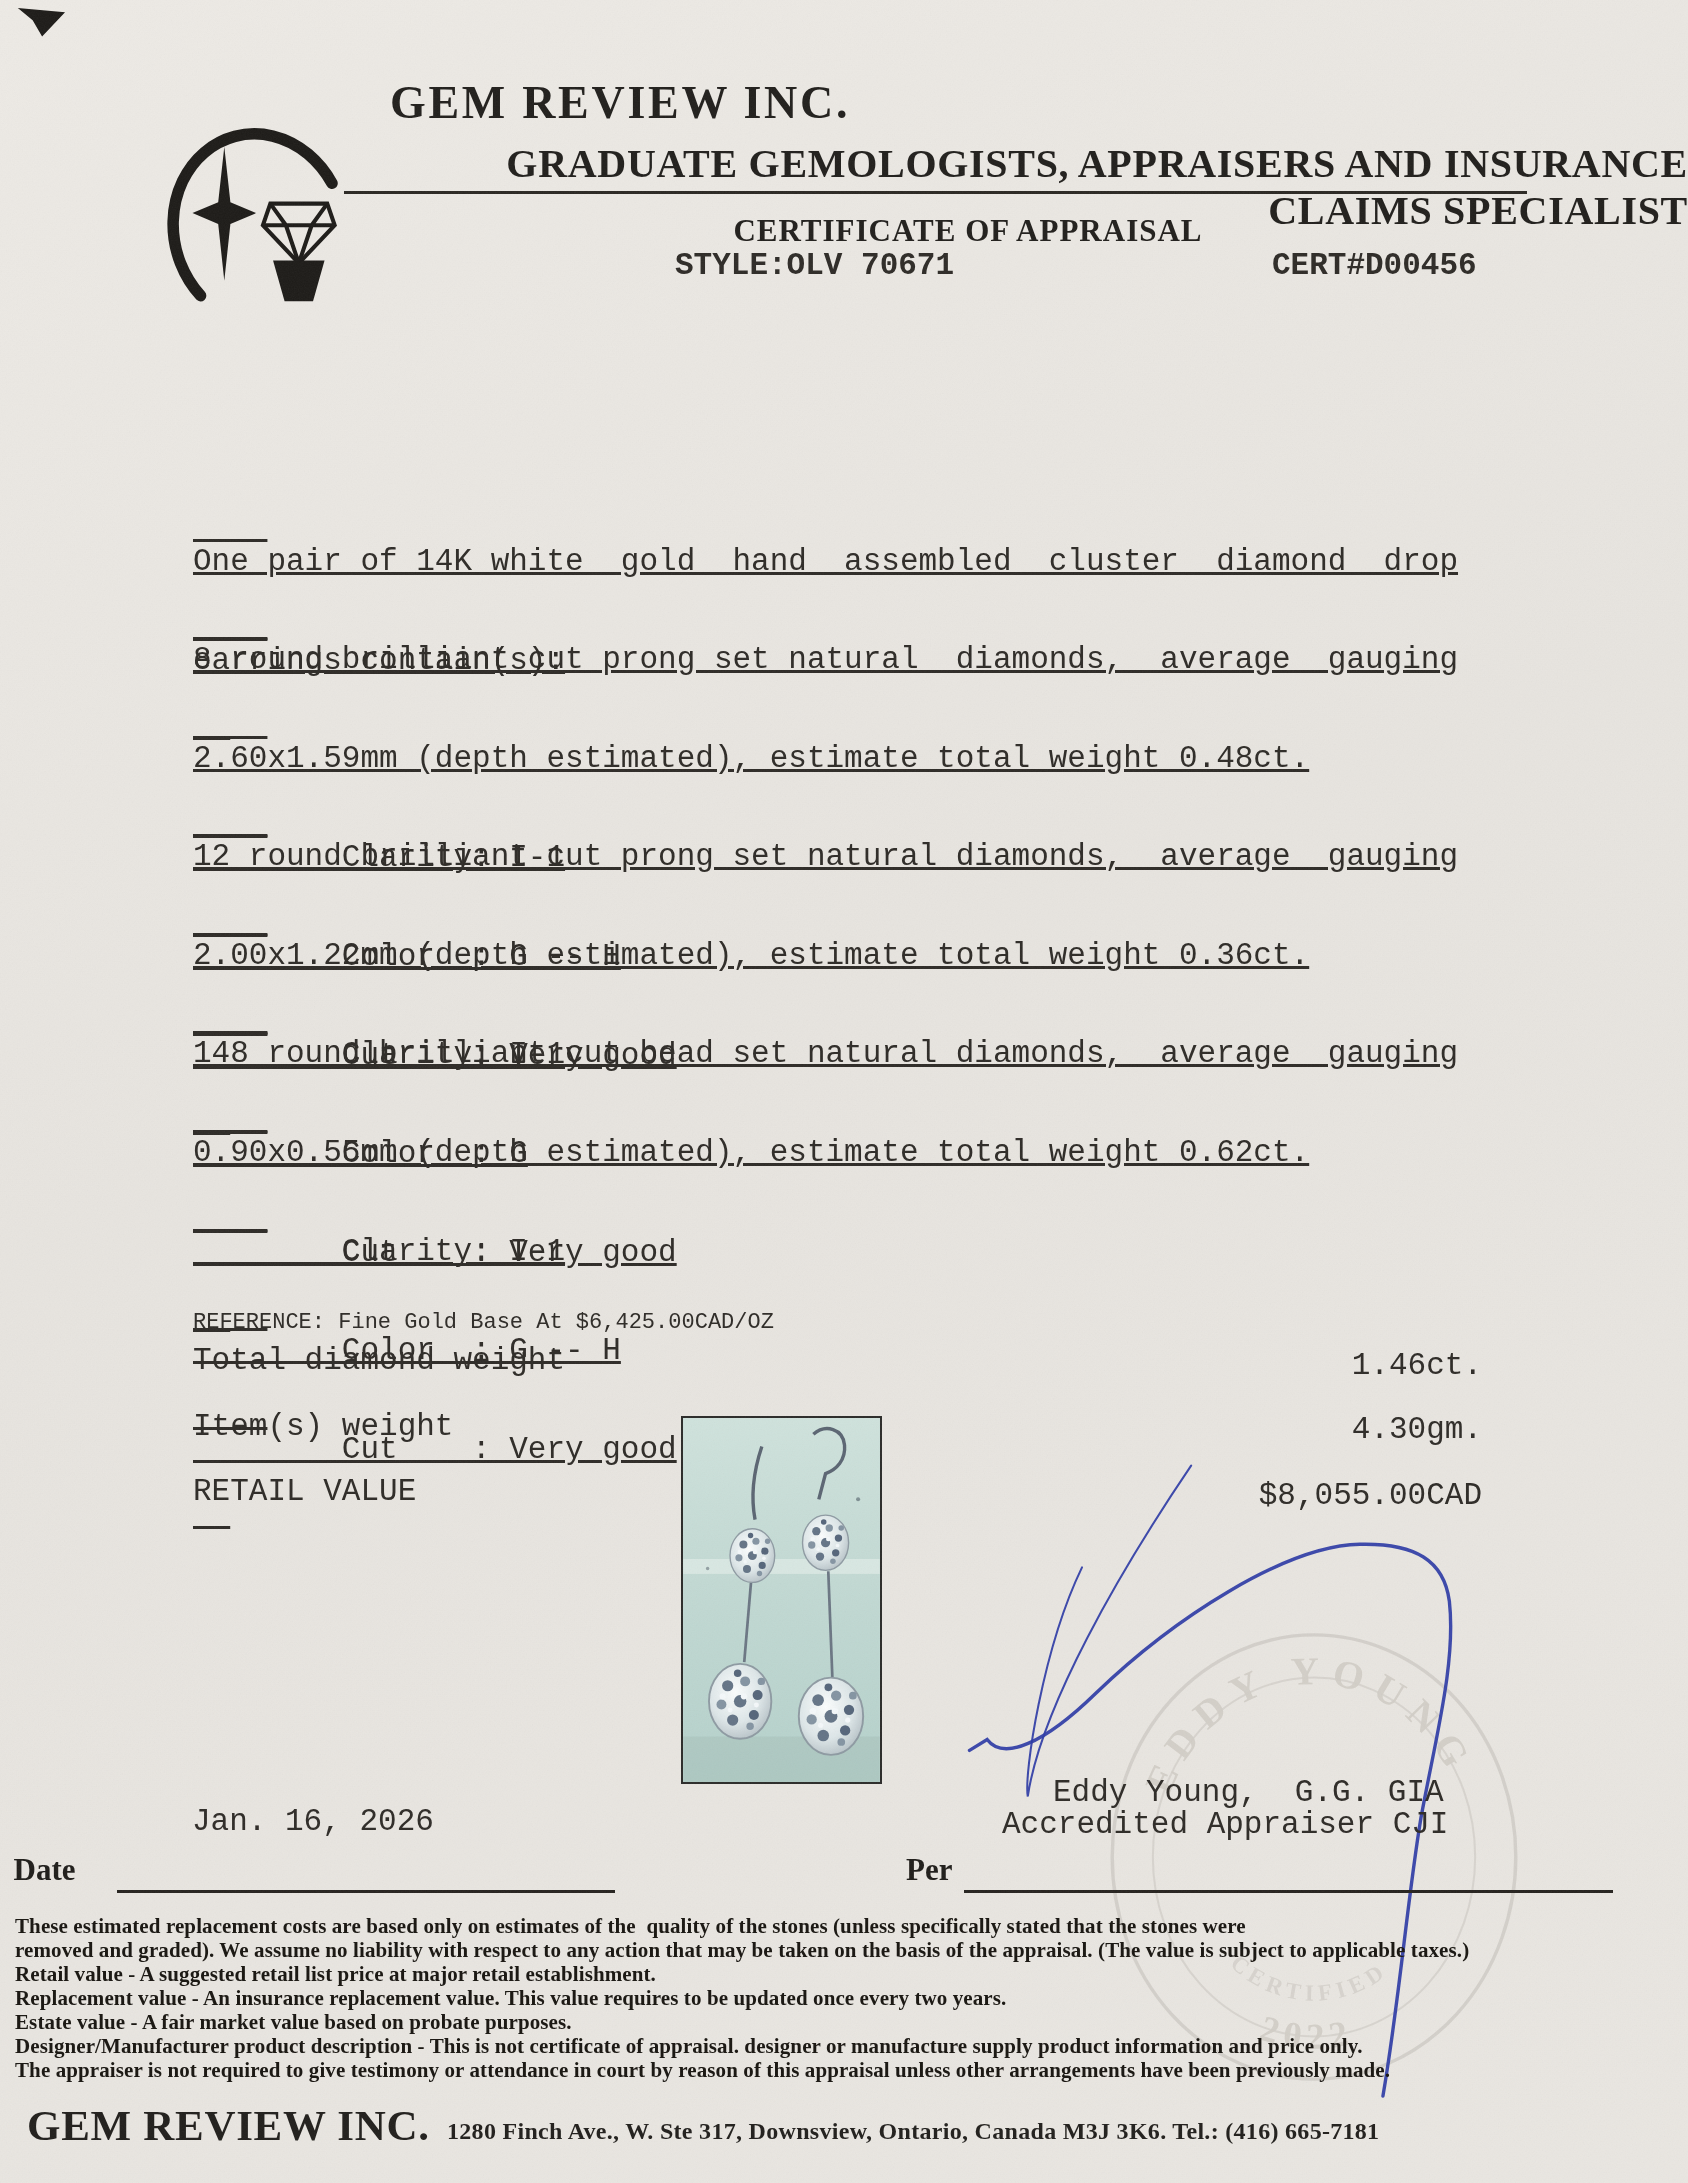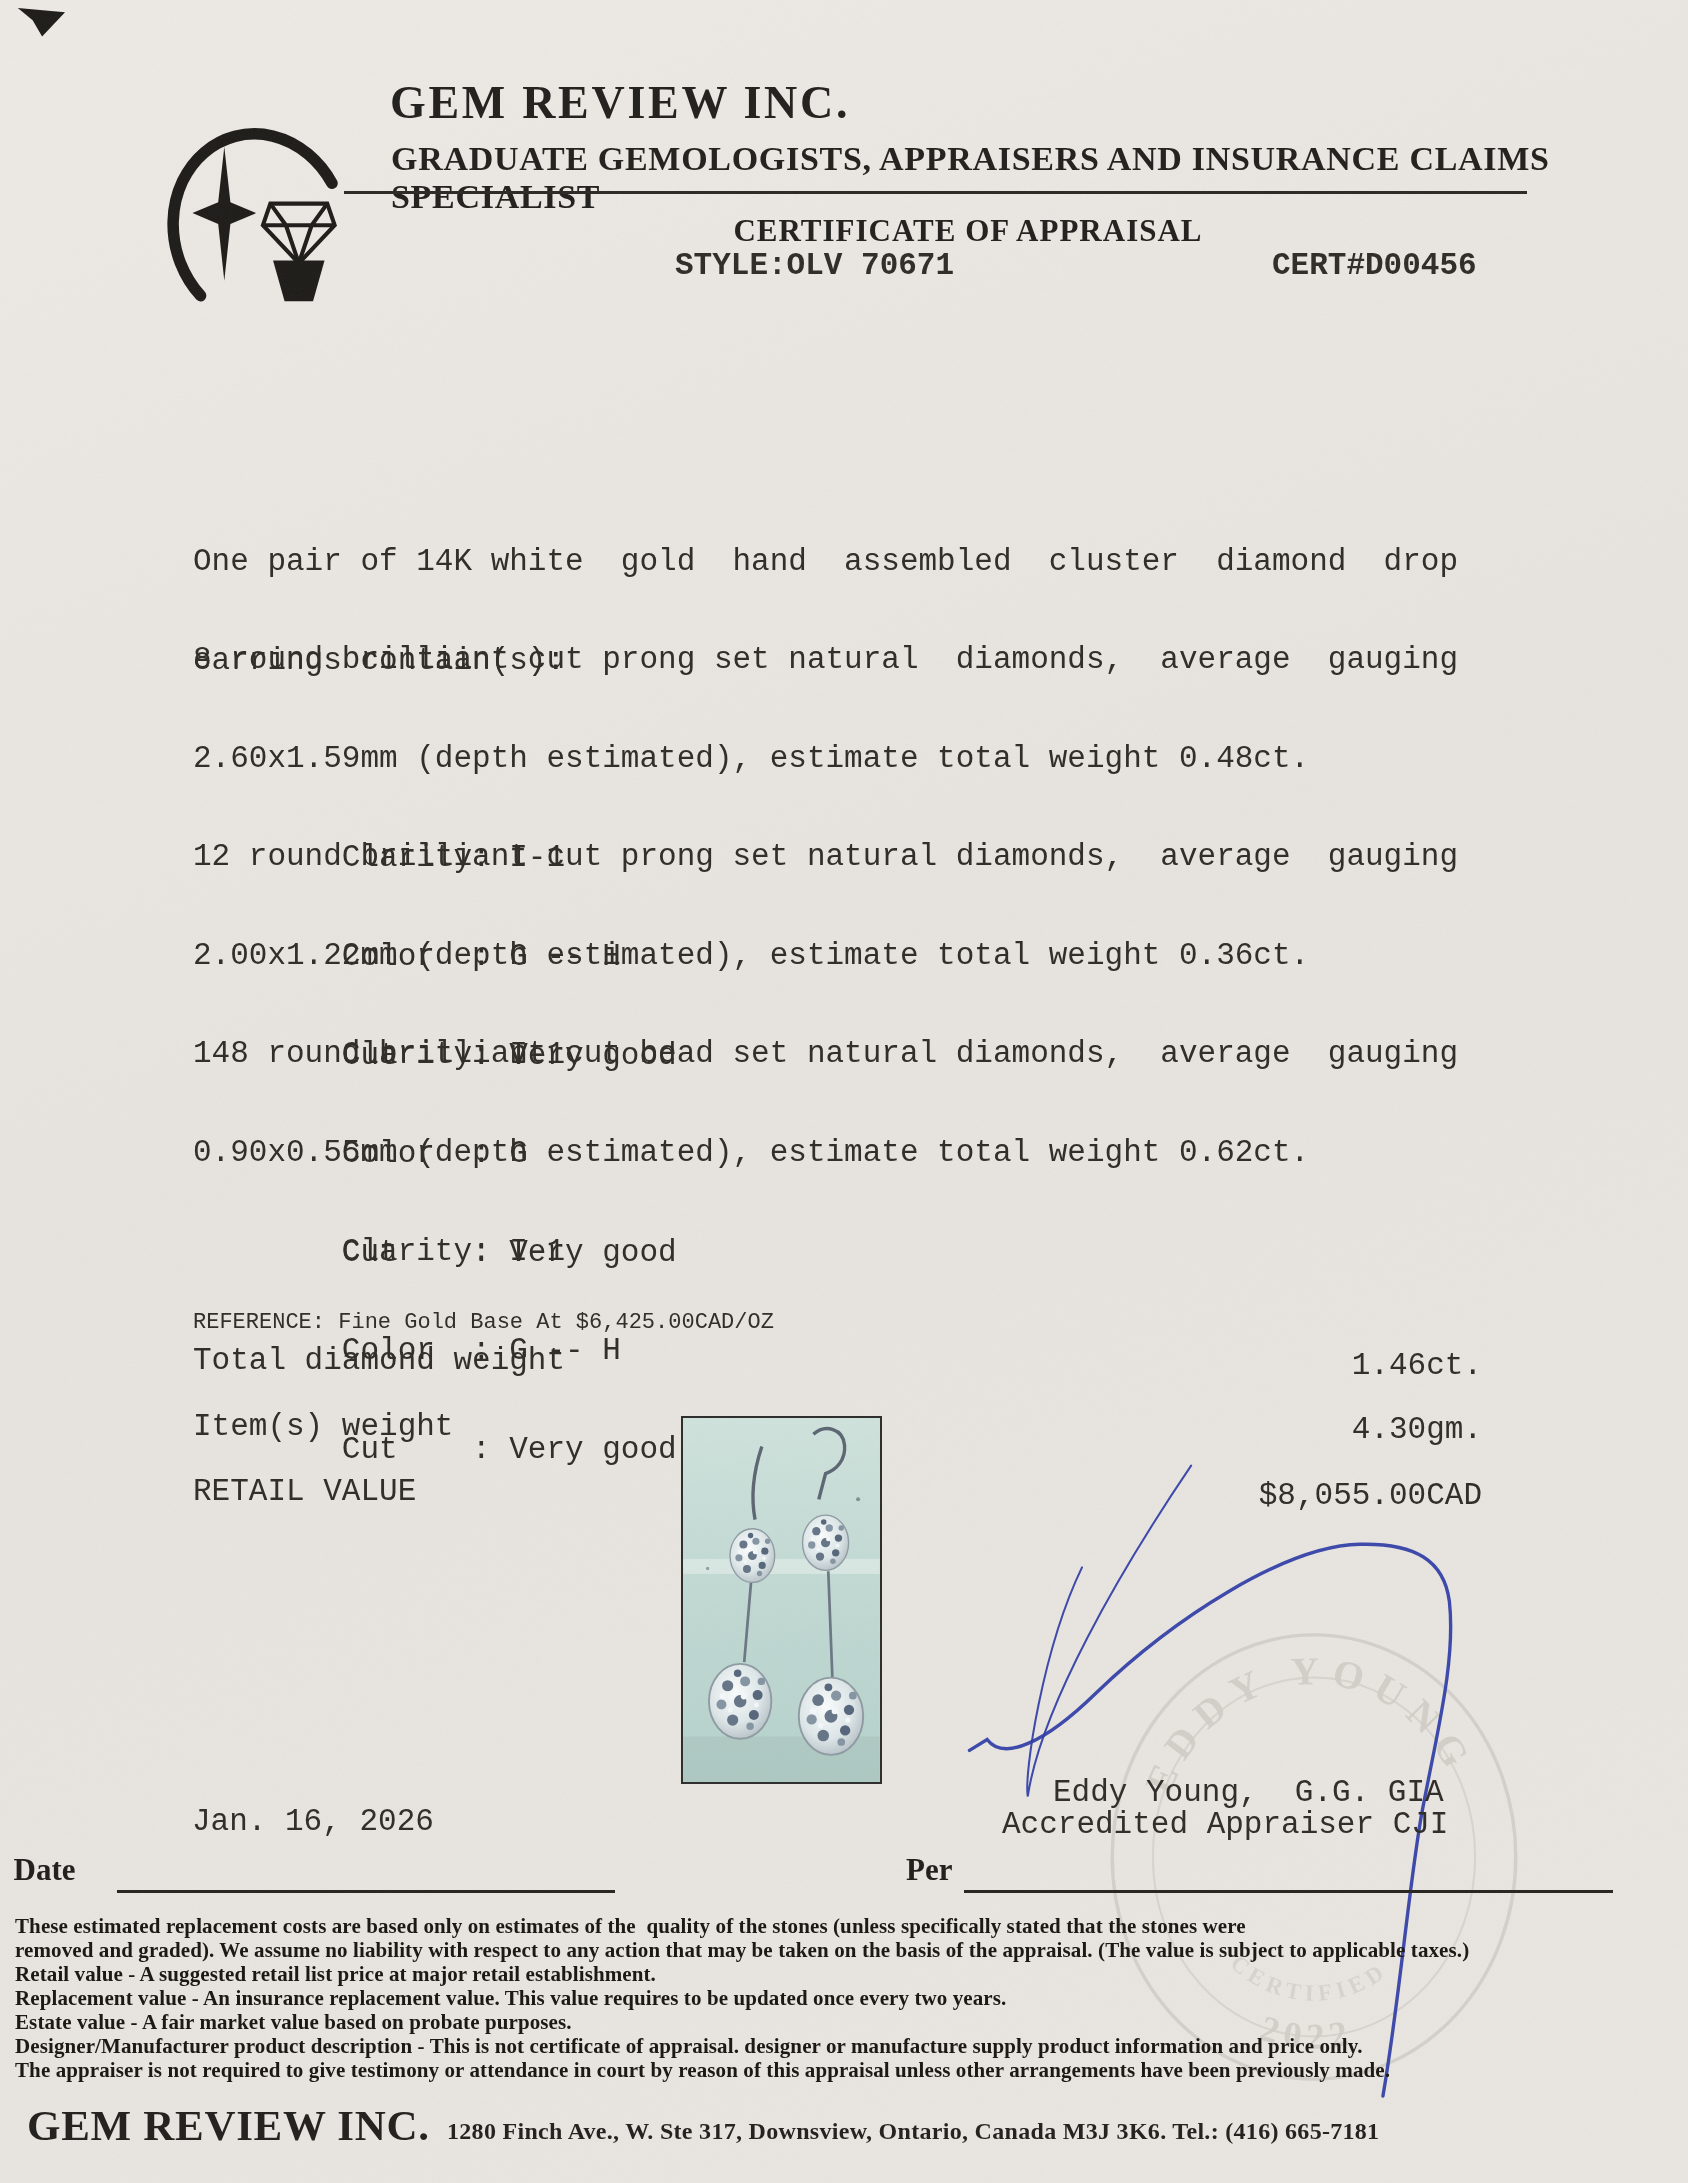--- a/index.html
+++ b/index.html
@@ -6,26 +6,26 @@
   #canvas{
     position:relative;width:1688px;height:2183px;overflow:hidden;
     background:linear-gradient(160deg,#edeae5 0%,#e7e4df 45%,#e9e6e1 100%);
     font-family:"Liberation Serif","DejaVu Serif",serif;color:#211f1c;
   }
   .abs{position:absolute;}
   .mono{font-family:"Liberation Mono","DejaVu Sans Mono",monospace;color:#2e2b27;white-space:pre;}
   .serifb{font-family:"Liberation Serif","DejaVu Serif",serif;font-weight:bold;color:#1f1d1a;}
   
   .company{font-size:46px;letter-spacing:2.7px;font-weight:bold;}
-  .tagline{font-size:34px;letter-spacing:0.7px;font-weight:bold;}
+  .tagline{font-size:40px;letter-spacing:0.7px;font-weight:bold;text-align:right;}
   .rule{background:#2b2823;height:3.4px;}
   .cert-title{font-size:31px;letter-spacing:1px;font-weight:bold;text-align:center;}
   .stylecert{font-size:31px;font-weight:bold;}
   
-  .para{line-height:33px;font-size:31px;}
+  .para{line-height:33px;font-size:31px;text-decoration:underline;}
   .refline{font-size:22px;}
   .kv-label{font-size:31px;}
   .kv-value{font-size:31px;}
   
   .signoff-mono{font-size:31px;}
   .field-label{font-size:31px;font-weight:bold;}
   .field-line{background:#26231f;height:2.7px;}
   
   .disc{line-height:24px;}
   .disc-line{font-size:21px;font-weight:bold;white-space:pre;color:#181510;letter-spacing:0.1px;}

